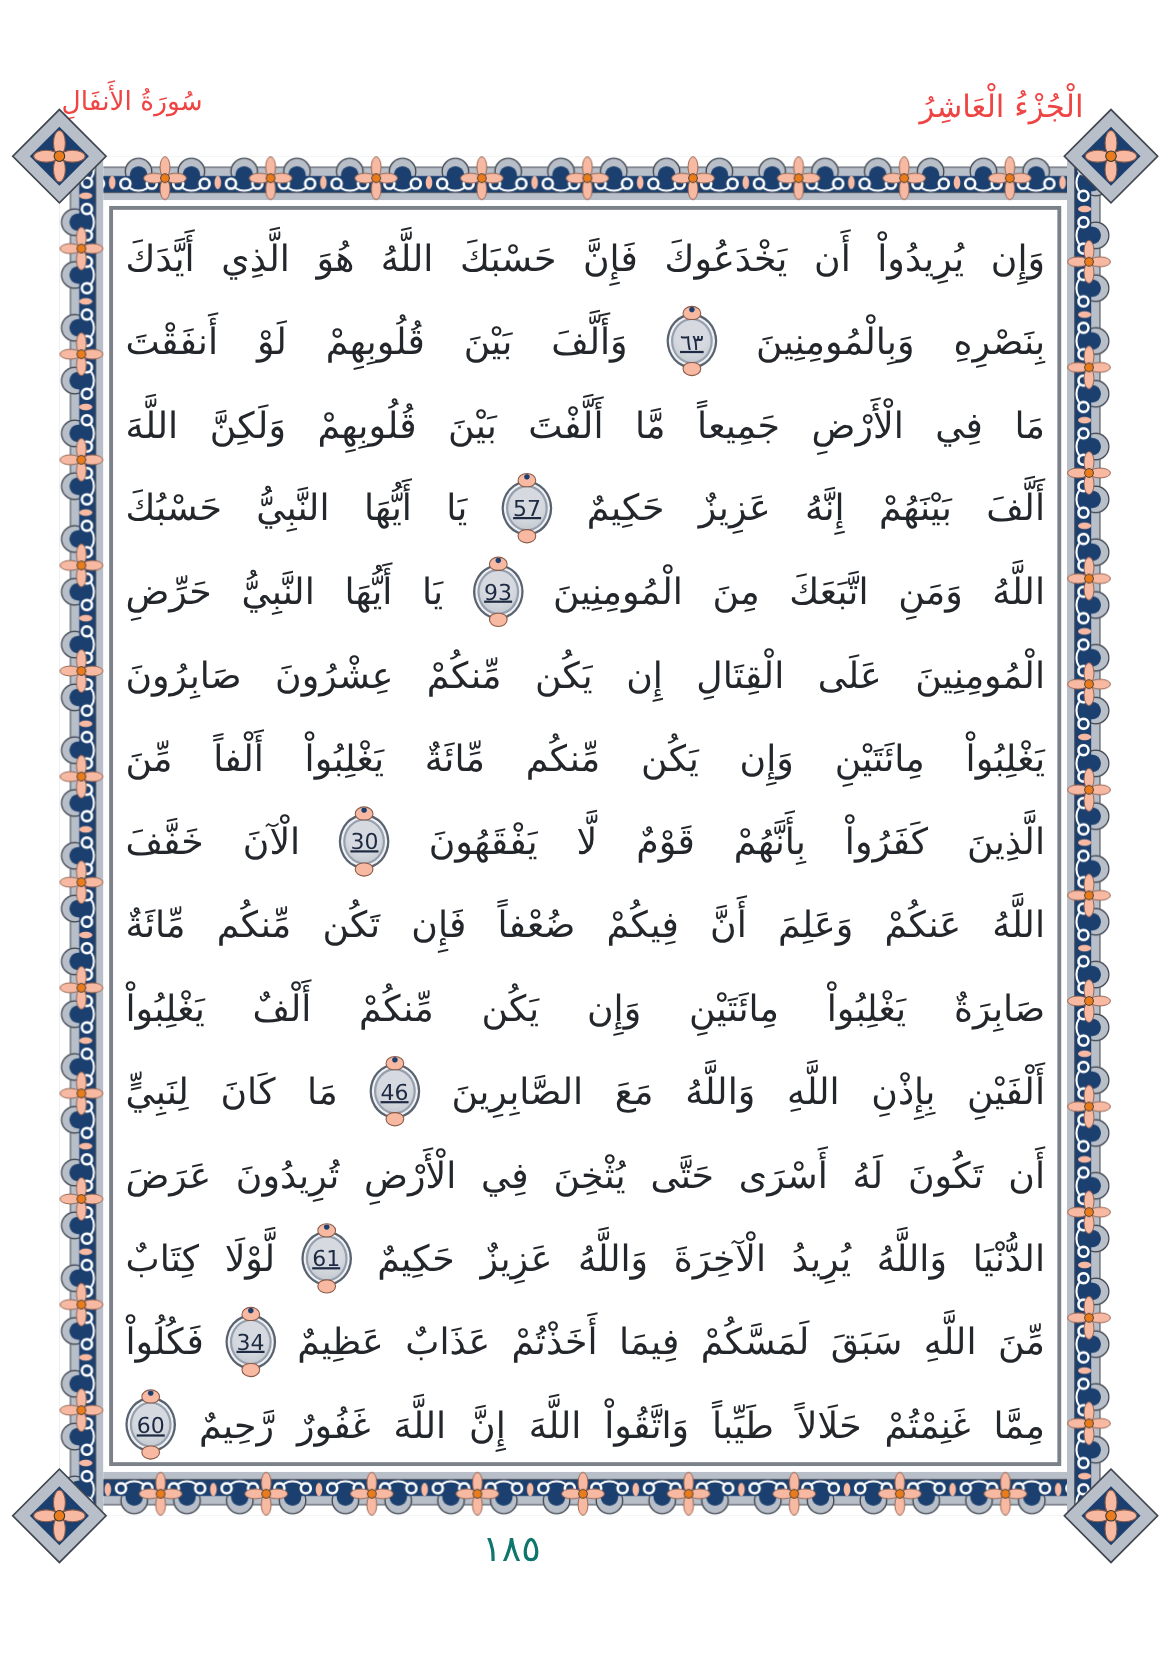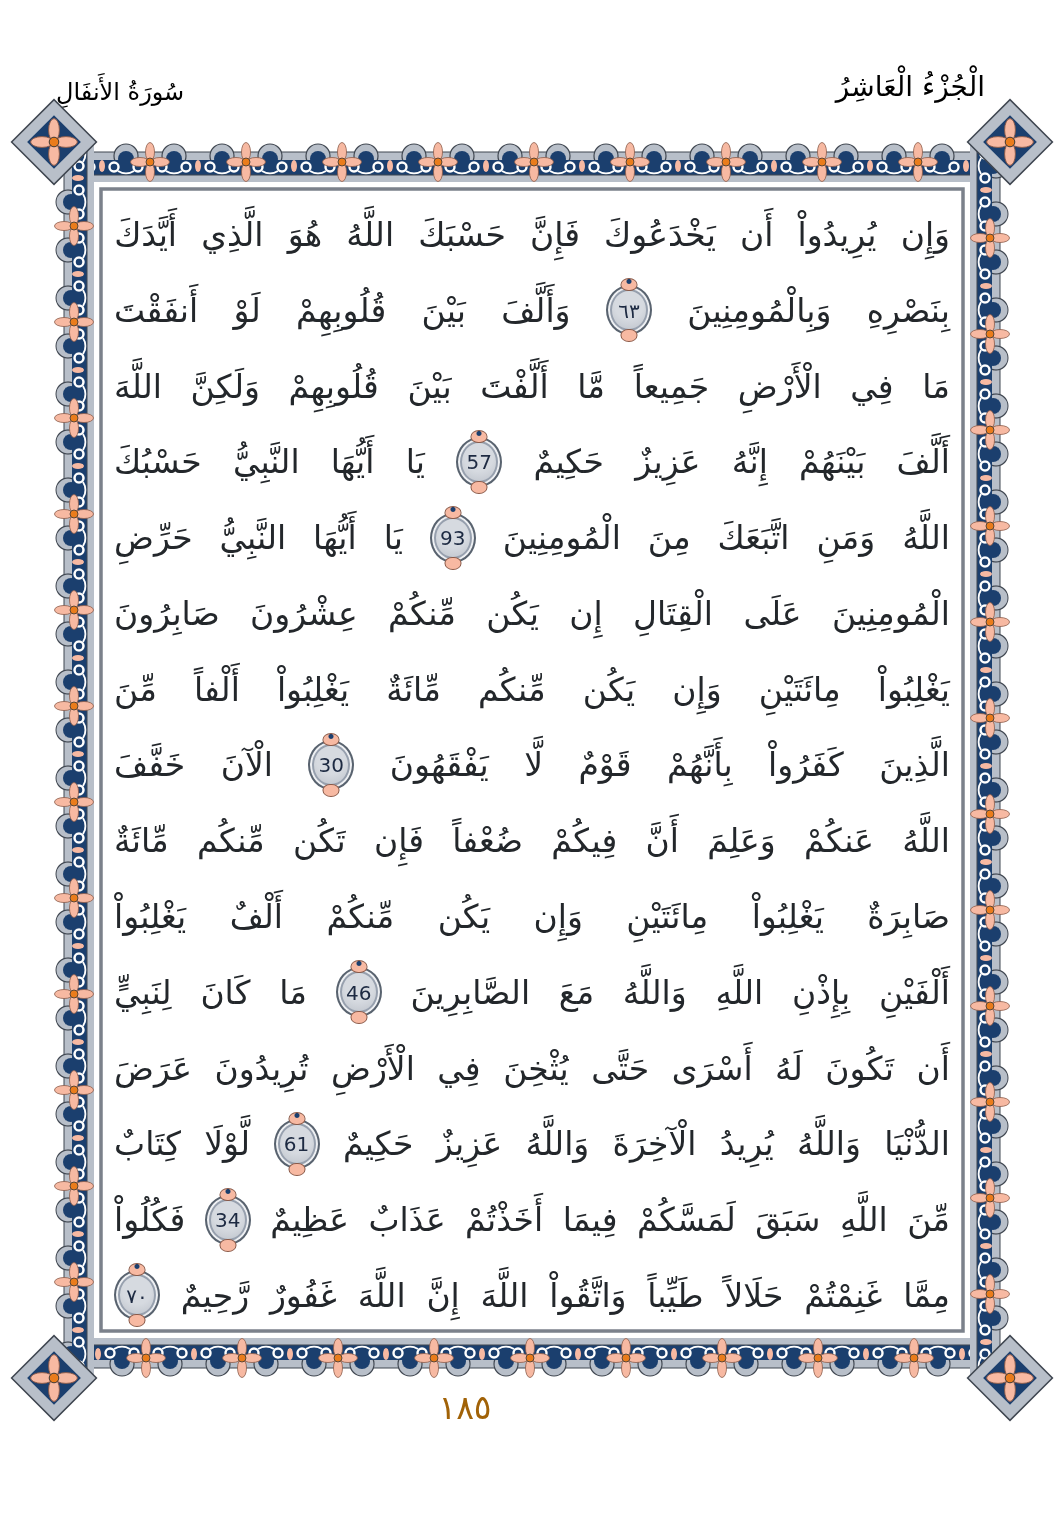--- a/index.html
+++ b/index.html
@@ -1,23 +1,23 @@
 <!DOCTYPE html>
 <html lang="ar"><head>
 <meta charset="utf-8">
 <style>
   html,body{margin:0;padding:0;}
   body{
     width:1063px;height:1520px;position:relative;background:#ffffff;
     font-family:"DejaVu Sans", sans-serif;overflow:hidden;
   }
   .hdr{
-    position:absolute;direction:rtl;color:#000000;white-space:nowrap;
-  }
-  .hdr-juz{top:70px;right:78px;font-size:28px;}
+    position:absolute;direction:rtl;color:#ef4444;white-space:nowrap;
+  }
+  .hdr-juz{top:80px;right:78px;font-size:28px;}
   .hdr-surah{top:78px;left:56px;font-size:24px;}
   .frame-svg{position:absolute;left:54px;top:142px;overflow:visible;}
   .qtext{
     position:absolute;left:114px;top:198px;width:836px;height:1134px;
     display:flex;flex-direction:column;justify-content:space-between;
     direction:rtl;color:#23272b;
   }
   .qline{
     display:flex;flex-direction:row;justify-content:space-between;align-items:center;
     direction:rtl;height:73px;font-size:33px;line-height:1;
@@ -35,24 +35,24 @@
     content:"";position:absolute;top:-9px;left:50%;transform:translateX(-50%);
     width:15px;height:11px;border-radius:50% 50% 45% 45%;
     background:radial-gradient(circle at 50% 22%, #1b3f6e 0 2px, #f7b9a2 3px);
     border:1px solid #8a5a49;
   }
   .ayah-badge::after{
     content:"";position:absolute;bottom:-9px;left:50%;transform:translateX(-50%);
     width:15px;height:11px;border-radius:45% 45% 50% 50%;
     background:#f7b9a2;border:1px solid #8a5a49;
   }
-  .ayah-num{font-size:20px;color:#1d2a42;margin-top:1px;}
+  .ayah-num{font-size:20px;color:#1d2a42;margin-top:1px;text-decoration:underline;}
   .pagenum{
     position:absolute;top:1388px;left:400px;width:130px;text-align:center;
-    font-size:33px;color:#a16207;direction:rtl;
+    font-size:33px;color:#0f766e;direction:rtl;
   }
 </style>
 </head>
 <body>
 
 <div class="hdr hdr-juz">الْجُزْءُ الْعَاشِرُ</div>
 <div class="hdr hdr-surah">سُورَةُ الأَنفَالِ</div>
 
 <svg class="frame-svg" width="956" height="1236" viewBox="0 0 956 1236" xmlns="http://www.w3.org/2000/svg">
   <defs>
@@ -291,18 +291,18 @@
       <span class="qword">غَنِمْتُمْ</span>
       <span class="qword">حَلَالاً</span>
       <span class="qword">طَيِّباً</span>
       <span class="qword">وَاتَّقُواْ</span>
       <span class="qword">اللَّهَ</span>
       <span class="qword">إِنَّ</span>
       <span class="qword">اللَّهَ</span>
       <span class="qword">غَفُورٌ</span>
       <span class="qword">رَّحِيمٌ</span>
       <span class="ayah-badge">
-        <span class="ayah-num">٧٠</span>
+        <span class="ayah-num">60</span>
       </span>
     </div>
   </div>
 
 <div class="pagenum">١٨٥</div>
 
 </body></html>

